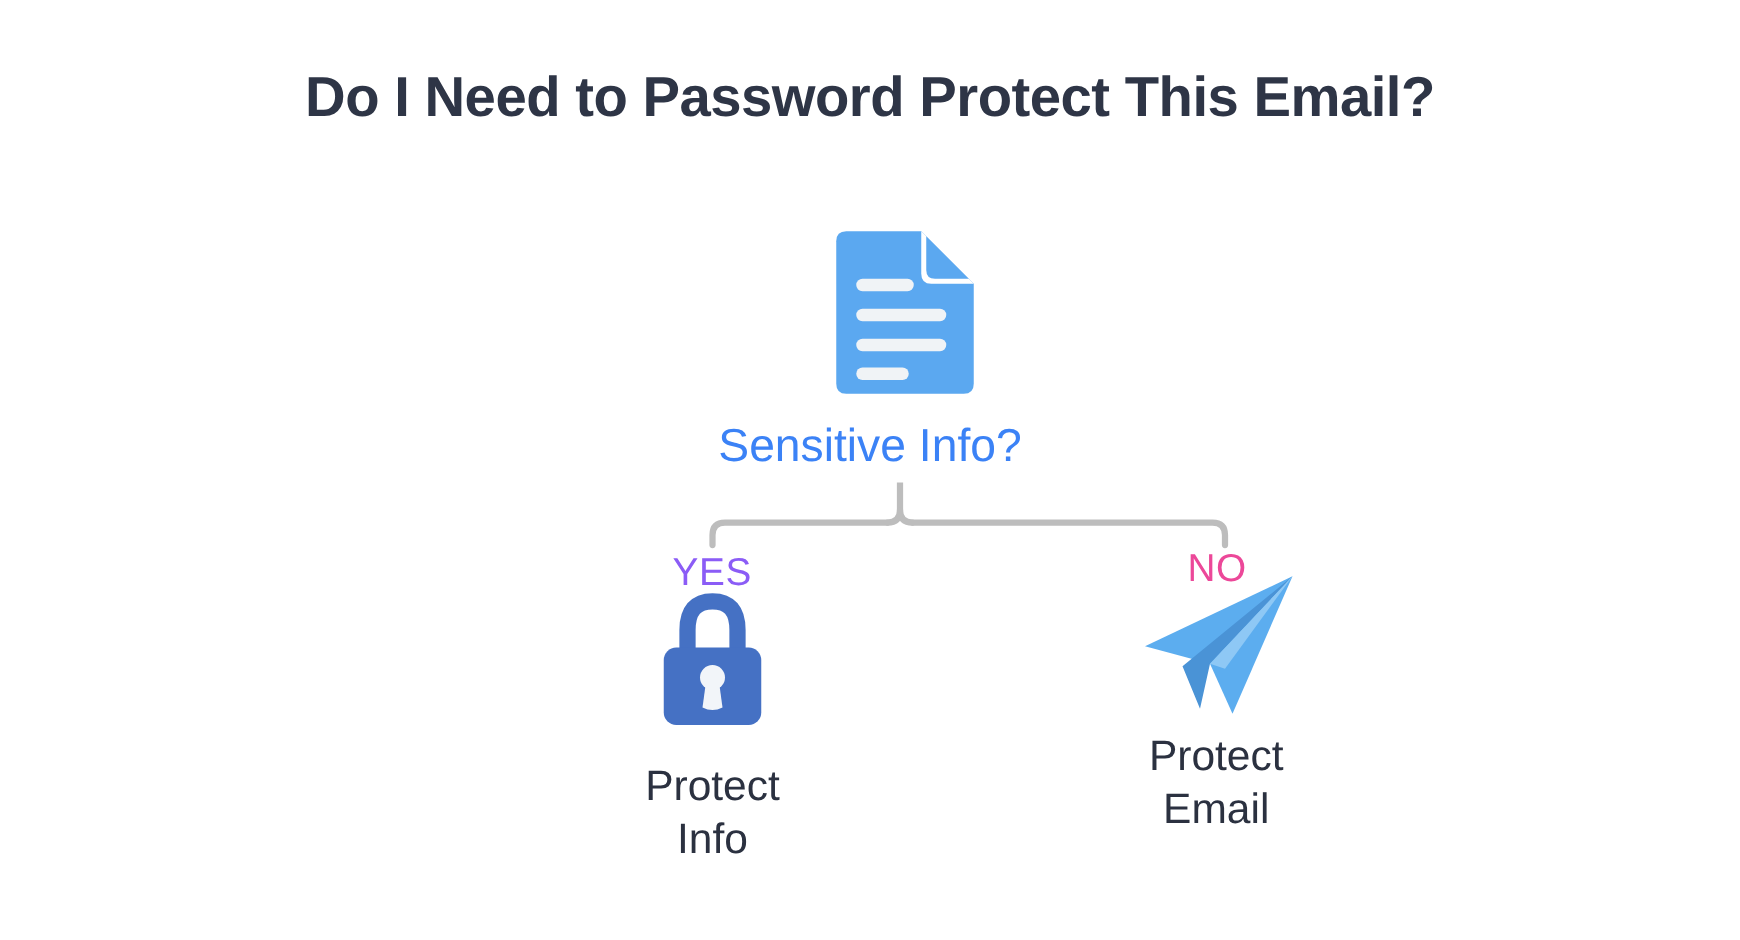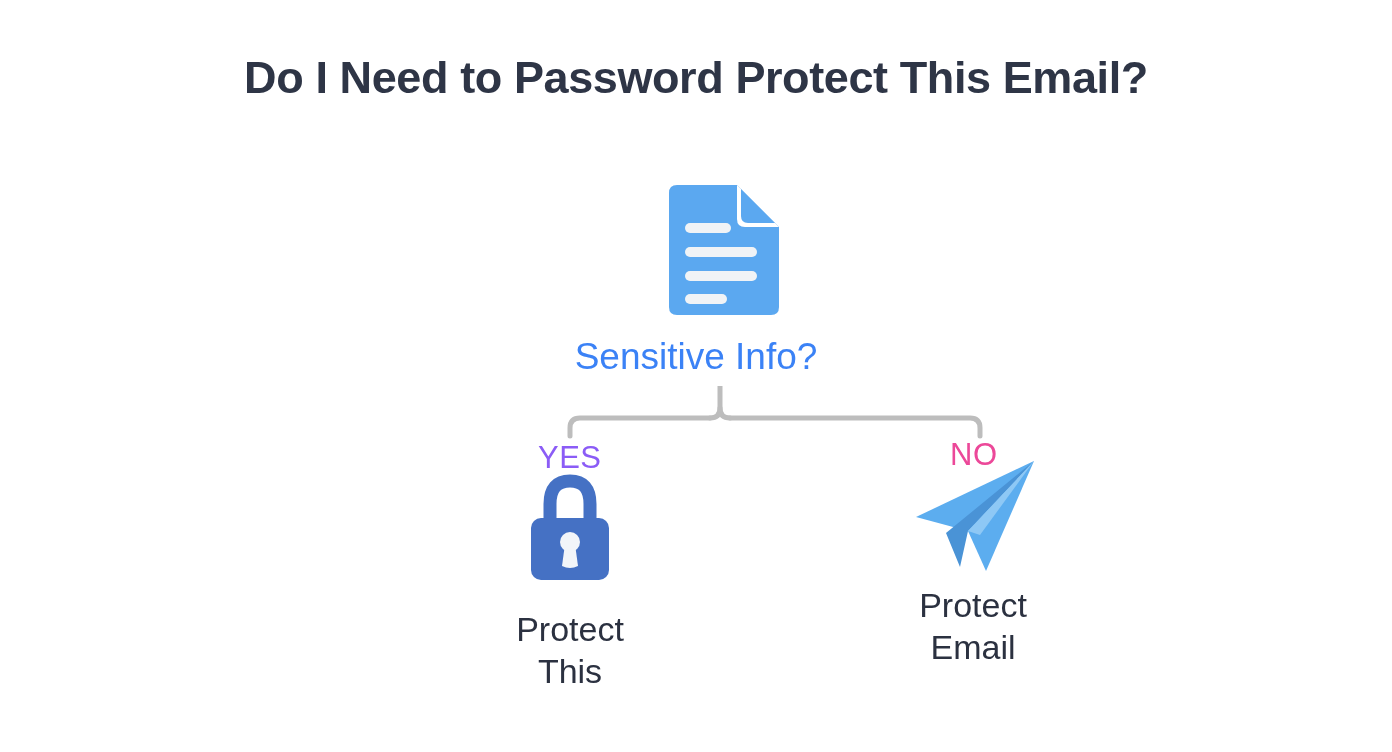--- a/index.html
+++ b/index.html
@@ -171,21 +171,21 @@
     <svg viewBox="0 0 132 122" width="132" height="122" aria-hidden="true">
       <path d="M126 6 L8 62 L60 76 Z" fill="#5cadef"></path>
       <path d="M126 6 L78 116 L60 76 Z" fill="#5cadef"></path>
       <path d="M126 6 L60 76 L52 112 L38 78 Z" fill="#4a93d6"></path>
       <path d="M126 6 L60 76 L72 80 Z" fill="#8ec8f5"></path>
     </svg>
   </div>
 
   <div class="leaf-caption left">
     <span class="cap-line">Protect</span>
-    <span class="cap-line">This</span>
+    <span class="cap-line">Info</span>
   </div>
 
   <div class="leaf-caption right">
     <span class="cap-line">Protect</span>
     <span class="cap-line">Email</span>
   </div>
 
 </div>
 
 </body></html>

